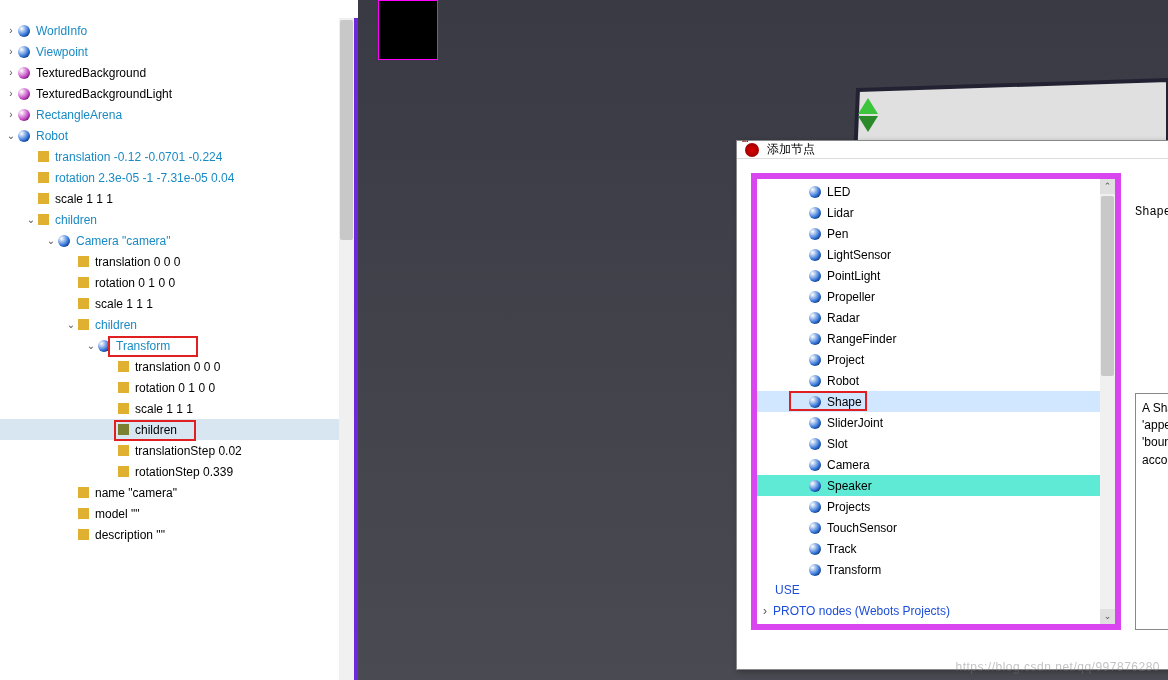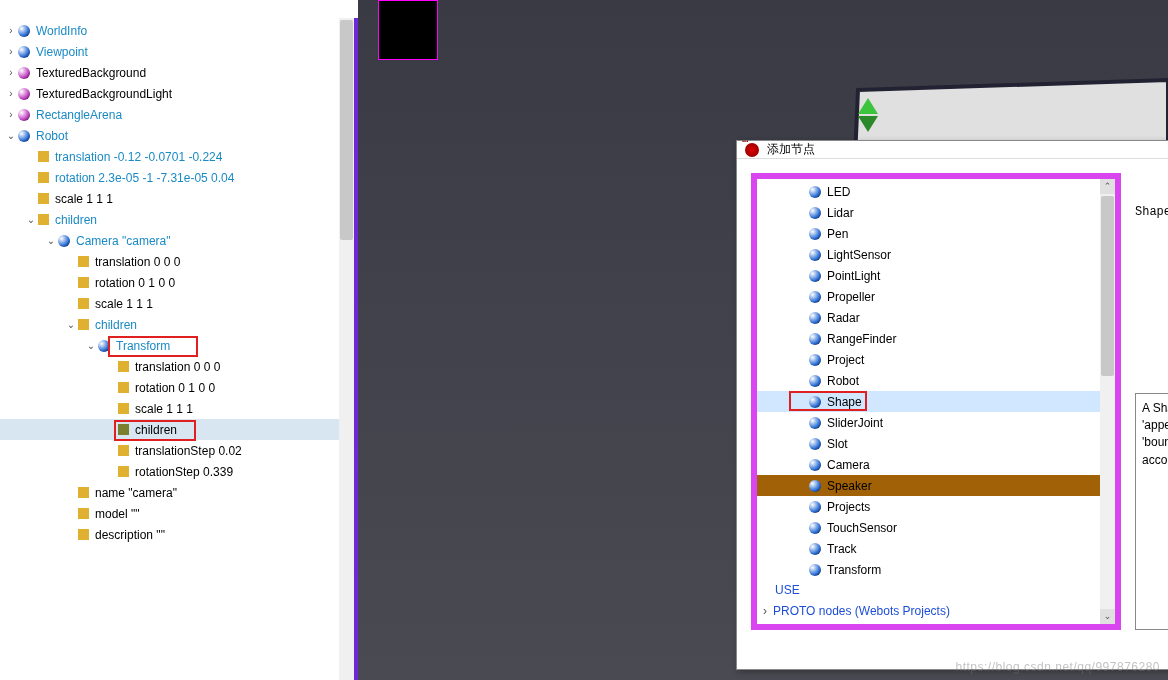--- a/index.html
+++ b/index.html
@@ -46,21 +46,21 @@
 .dialog { position: absolute; left: 378px; top: 140px; width: 780px; height: 530px; background: #fff; border: 1px solid #888; box-shadow: 2px 2px 6px rgba(0,0,0,0.3); display: flex; flex-direction: column; }
 .dialog-title { height: 30px; display: flex; align-items: center; padding: 0 8px; border-bottom: 1px solid #ddd; }
 .dialog-title .bug { width: 14px; height: 14px; background: radial-gradient(circle, #d00, #800); border-radius: 50%; margin-right: 8px; position: relative; }
 .dialog-title .bug::before { content: "•••"; position: absolute; left: -3px; top: -5px; font-size: 6px; color: #800; }
 .dialog-title .title-text { flex: 1; font-size: 12px; }
 .dialog-body { flex: 1; display: flex; padding: 14px; gap: 14px; }
 .node-list { width: 370px; border: 6px solid #d946ef; position: relative; overflow: hidden; }
 .node-list-inner { overflow-y: auto; height: 100%; padding: 2px 0; }
 .node-item { display: flex; align-items: center; height: 21px; padding-left: 52px; cursor: default; }
 .node-item.sel { background: #d0e7ff; }
-.node-item.hov { background: #a16207; }
+.node-item.hov { background: #5eead4; }
 .node-item .sphere-icon { --c: #2a6dd4; }
 .group-row { height: 21px; line-height: 21px; padding-left: 18px; color: #1d4ed8; }
 .group-row.with-arrow::before { content: "›"; margin-right: 6px; color: #555; }
 .node-vscroll { position: absolute; right: 0; top: 0; bottom: 0; width: 15px; background: #f0f0f0; }
 .node-vscroll-thumb { position: absolute; top: 2px; left: 1px; width: 13px; height: 180px; background: #c8c8c8; border-radius: 2px; }
 .node-vscroll-btn { position: absolute; left: 0; width: 15px; height: 15px; background: #e0e0e0; text-align: center; font-size: 9px; line-height: 14px; color: #555; }
 
 .right-col { flex: 1; display: flex; flex-direction: column; }
 .find-row { display: flex; align-items: center; justify-content: flex-end; height: 24px; margin-bottom: 8px; }
 .shape-title { font-family: "Courier New", monospace; margin-bottom: 4px; }

